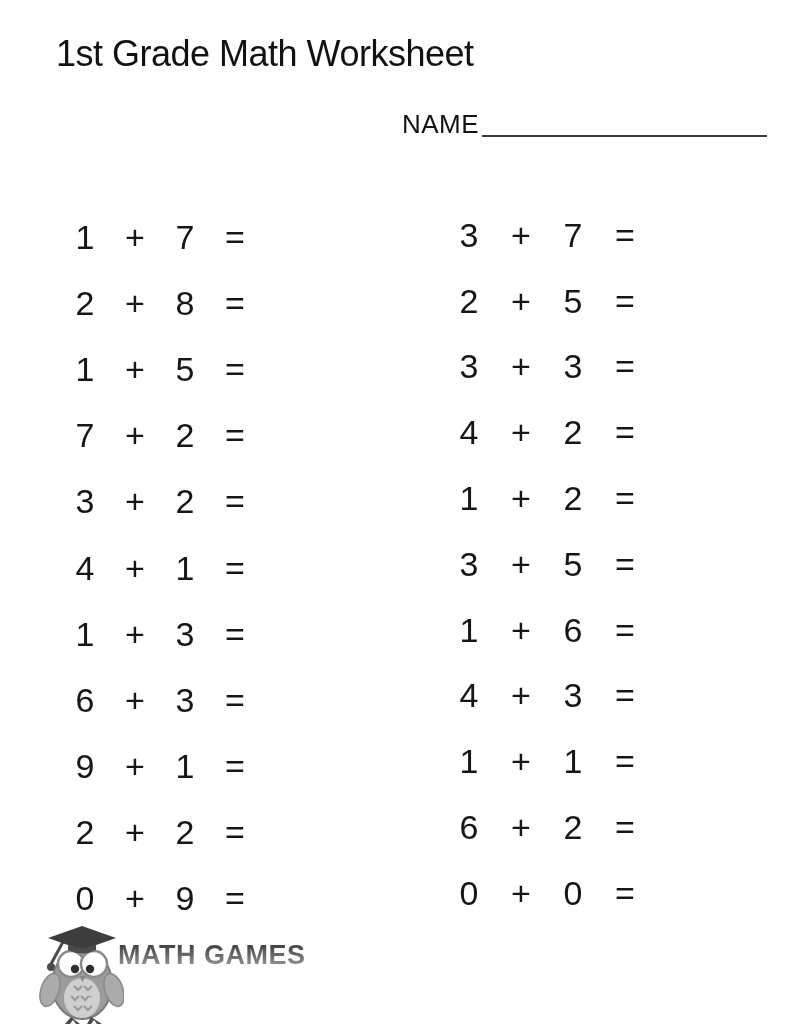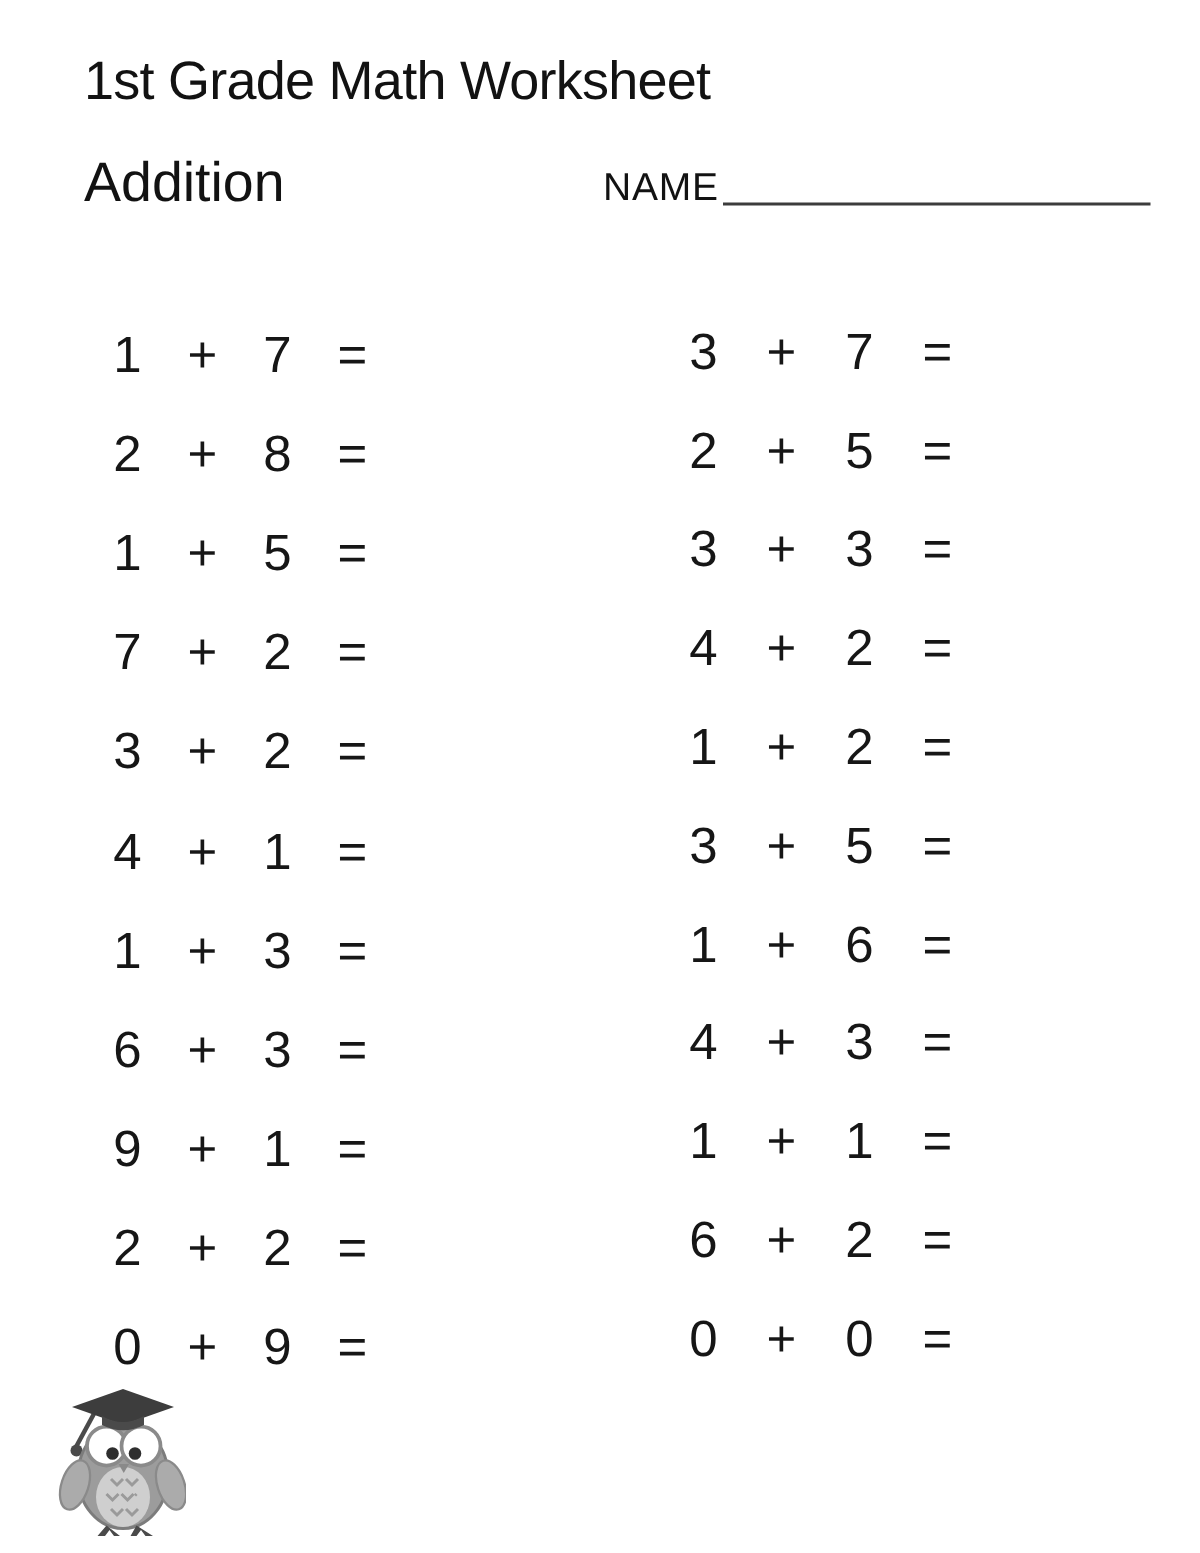--- a/index.html
+++ b/index.html
@@ -56,21 +56,20 @@
     position:absolute;right:33px;top:969px;
     font-size:28px;color:#121212;letter-spacing:-0.3px;line-height:1;
   }
 </style>
 </head>
 <body>
 
 <div class="page">
 
   <h1 class="title">1st Grade Math Worksheet</h1>
-  <h2 class="topic">Addition</h2>
 
   <div class="name-row">
     <span class="name-label">NAME</span>
     <span class="name-line"></span>
   </div>
 
   <div id="col-left" class="col">
       <div class="prow">
         <span class="pcell">1</span>
         <span class="pcell">+</span>
@@ -239,16 +238,17 @@
 
       <path d="M44 2 L78 14 L44 26 L10 14 Z" fill="#3d3d3d"></path>
       <path d="M30 20 q14 8 28 0 l0 6 q-14 7 -28 0 Z" fill="#4a4a4a"></path>
 
       <path d="M33 93 l-6 7 l5 0 l3 -4 l3 4 l4 0 Z" fill="#4a4a4a"></path>
       <path d="M53 93 l-4 7 l4 0 l3 -4 l3 4 l5 0 Z" fill="#4a4a4a"></path>
     </svg>
   </div>
 
   <div class="logo-text">
+    <div class="logo-line">MATH GAMES</div>
   </div>
 
 
 </div>
 
 </body></html>

